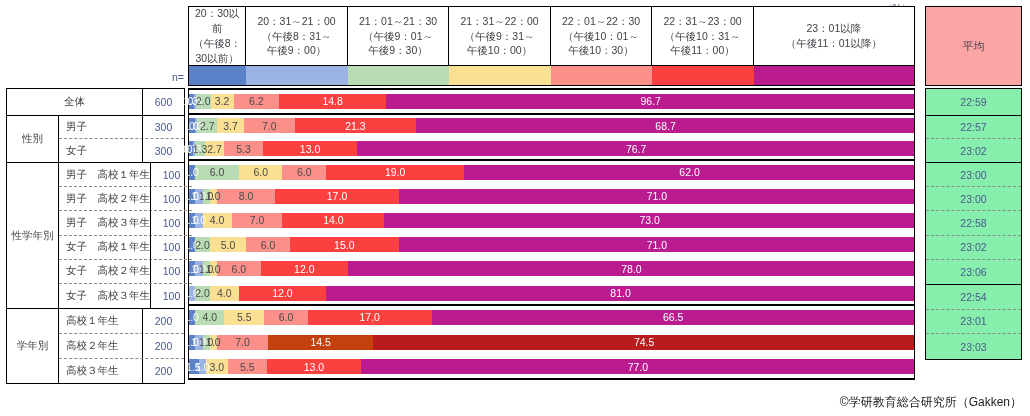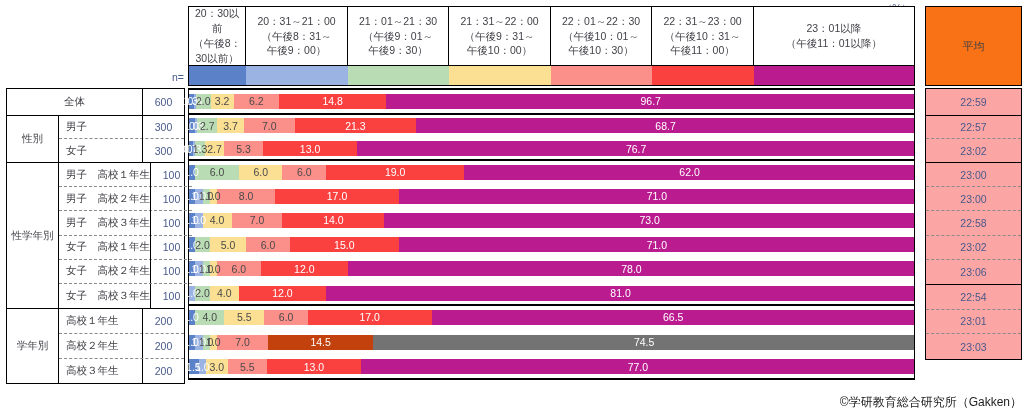--- a/index.html
+++ b/index.html
@@ -27,21 +27,21 @@
        display:flex;border:1px solid #000;border-top:none;box-sizing:border-box;}
   .sw{flex:0 0 auto;height:100%;}
 
   .neq{position:absolute;left:150px;top:68px;width:34px;height:18px;
        display:flex;align-items:center;justify-content:flex-end;
        font-size:10.5px;color:#4a5a8a;}
 
   
   .avg-hdr{position:absolute;left:925px;top:6px;width:97px;height:80px;
        border:1px solid #000;box-sizing:border-box;display:flex;
-       align-items:center;justify-content:center;font-size:11px;color:#3f3f46;background:#f97316;}
+       align-items:center;justify-content:center;font-size:11px;color:#3f3f46;background:#fca5a5;}
 
   
   .lbl-table{position:absolute;left:6px;top:88px;width:179px;
        border:1px solid #000;box-sizing:border-box;background:#fff;}
   .grp{display:flex;border-bottom:1.6px solid #000;}
   .grp:last-child{border-bottom:none;}
   .grp-name{flex:0 0 52px;border-right:1px solid #000;box-sizing:border-box;
        display:flex;align-items:center;justify-content:center;
        font-size:10.5px;color:#3f3f46;text-align:center;}
   .grp-rows{flex:1 1 auto;display:flex;flex-direction:column;}
@@ -59,21 +59,21 @@
   .barrow{position:relative;display:flex;align-items:stretch;}
   .seg{position:relative;display:flex;align-items:center;justify-content:center;
        font-size:10.5px;overflow:visible;white-space:nowrap;}
   .seg .v{position:relative;z-index:3;}
   .seg.tiny .v{position:absolute;left:50%;transform:translateX(-50%);}
   .dark .v{color:#4a4a4a;}
   .light .v{color:#ffffff;}
 
   
   .avg-table{position:absolute;left:925px;top:88px;width:97px;
-       border:1px solid #000;box-sizing:border-box;background:#fca5a5;}
+       border:1px solid #000;box-sizing:border-box;background:#86efac;}
   .avg-grp{border-bottom:1.6px solid #000;}
   .avg-grp:last-child{border-bottom:none;}
   .avg-cell{display:flex;align-items:center;justify-content:center;
        font-size:10.5px;color:#4a5a8a;border-bottom:1px dashed #8a8a8a;box-sizing:border-box;}
   .avg-cell:last-child{border-bottom:none;}
 
   
   .chart-frame{position:absolute;left:188px;top:88px;width:727px;
        border-left:1px solid #000;border-right:1px solid #000;box-sizing:border-box;
        pointer-events:none;}
@@ -459,21 +459,21 @@
             </div>
             <div class="seg dark tiny" style="width: 1%; background: rgb(251, 223, 147);">
               <span class="v">1.0</span>
             </div>
             <div class="seg dark" style="width: 7%; background: rgb(251, 143, 138);">
               <span class="v">7.0</span>
             </div>
             <div class="seg light" style="width: 14.5%; background: #c2410c;">
               <span class="v">14.5</span>
             </div>
-            <div class="seg light" style="width: 74.5%; background: #737373;">
+            <div class="seg light" style="width: 74.5%; background: #b91c1c;">
               <span class="v">74.5</span>
             </div>
           </div>
         </div>
         <div class="barrow" style="height: 24.7px;">
           <div style="position: absolute; inset: 0px;"></div>
           <div style="position: absolute; left: 0px; right: 0px; height: 15px; top: 4.85px; display: flex;">
             <div class="seg light tiny" style="width: 1.5%; background: rgb(91, 130, 200);">
               <span class="v">1.5</span>
             </div>

